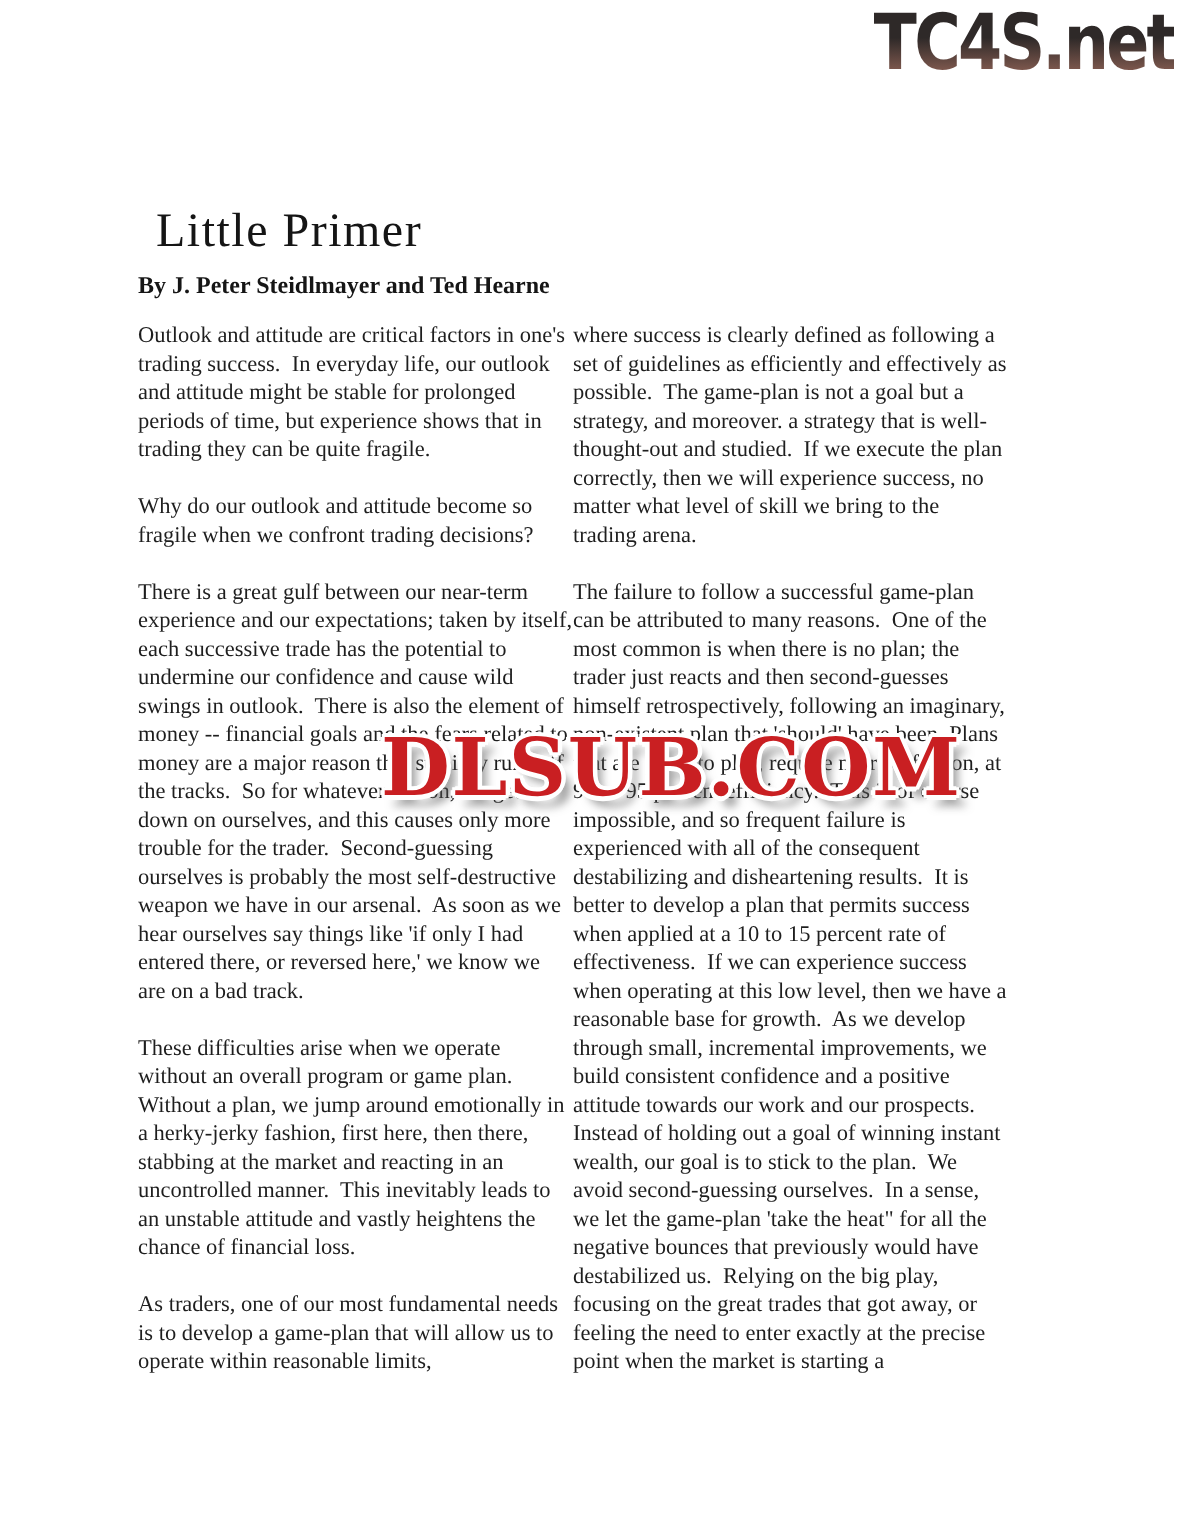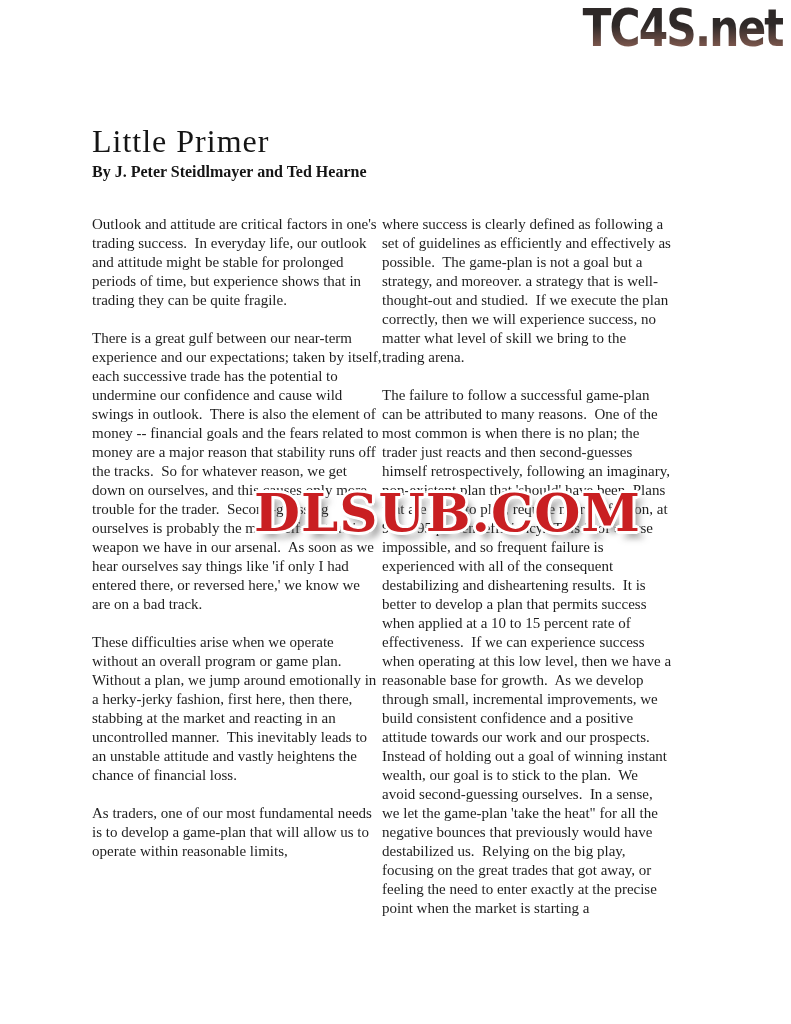--- a/index.html
+++ b/index.html
@@ -26,21 +26,21 @@
     transform-origin: right top;
     background: linear-gradient(180deg, var(--tc4s-top) 0%, var(--tc4s-top) 45%, var(--tc4s-bottom) 95%);
     -webkit-background-clip: text;
     background-clip: text;
     color: transparent;
   }
 
   
   .header-block { position: absolute; left: 92px; top: 124px; }
   .title {
-    margin: 0;
+    margin: 12px;
     font-family: "Liberation Serif", serif;
     font-weight: 400;
     font-size: 32px;
     line-height: 34px;
     letter-spacing: 1px;
     color: #151515;
   }
   .byline {
     margin-top: 5px;
     font-weight: bold;
@@ -112,20 +112,21 @@
   <div class="tc4s-logo">TC4S.net</div>
 
   <div class="header-block">
     <h1 class="title">Little Primer</h1>
     <div class="byline">By J. Peter Steidlmayer and Ted Hearne</div>
   </div>
 
   <div class="columns">
     <div class="col">
         <p>Outlook and attitude are critical factors in one's trading success.  In everyday life, our outlook and attitude might be stable for prolonged periods of time, but experience shows that in trading they can be quite fragile.</p>
+        <p>Why do our outlook and attitude become so fragile when we confront trading decisions?</p>
         <p>There is a great gulf between our near-term experience and our expectations; taken by itself, each successive trade has the potential to undermine our confidence and cause wild swings in outlook.  There is also the element of money -- financial goals and the fears related to money are a major reason that stability runs off the tracks.  So for whatever reason, we get down on ourselves, and this causes only more trouble for the trader.  Second-guessing ourselves is probably the most self-destructive weapon we have in our arsenal.  As soon as we hear ourselves say things like 'if only I had entered there, or reversed here,' we know we are on a bad track.</p>
         <p>These difficulties arise when we operate without an overall program or game plan.  Without a plan, we jump around emotionally in a herky-jerky fashion, first here, then there, stabbing at the market and reacting in an uncontrolled manner.  This inevitably leads to an unstable attitude and vastly heightens the chance of financial loss.</p>
         <p>As traders, one of our most fundamental needs is to develop a game-plan that will allow us to operate within reasonable limits,</p>
       </div>
     <div class="col">
         <p>where success is clearly defined as following a set of guidelines as efficiently and effectively as possible.  The game-plan is not a goal but a strategy, and moreover. a strategy that is well-thought-out and studied.  If we execute the plan correctly, then we will experience success, no matter what level of skill we bring to the trading arena.</p>
         <p>The failure to follow a successful game-plan can be attributed to many reasons.  One of the most common is when there is no plan; the trader just reacts and then second-guesses himself retrospectively, following an imaginary, non-existent plan that 'should' have been. Plans that are put into play, require near perfection, at 90 or 95 percent efficiency.  This is of course impossible, and so frequent failure is experienced with all of the consequent destabilizing and disheartening results.  It is better to develop a plan that permits success when applied at a 10 to 15 percent rate of effectiveness.  If we can experience success when operating at this low level, then we have a reasonable base for growth.  As we develop through small, incremental improvements, we build consistent confidence and a positive attitude towards our work and our prospects.  Instead of holding out a goal of winning instant wealth, our goal is to stick to the plan.  We avoid second-guessing ourselves.  In a sense, we let the game-plan 'take the heat" for all the negative bounces that previously would have destabilized us.  Relying on the big play, focusing on the great trades that got away, or feeling the need to enter exactly at the precise point when the market is starting a</p>
       </div>
   </div>
 

